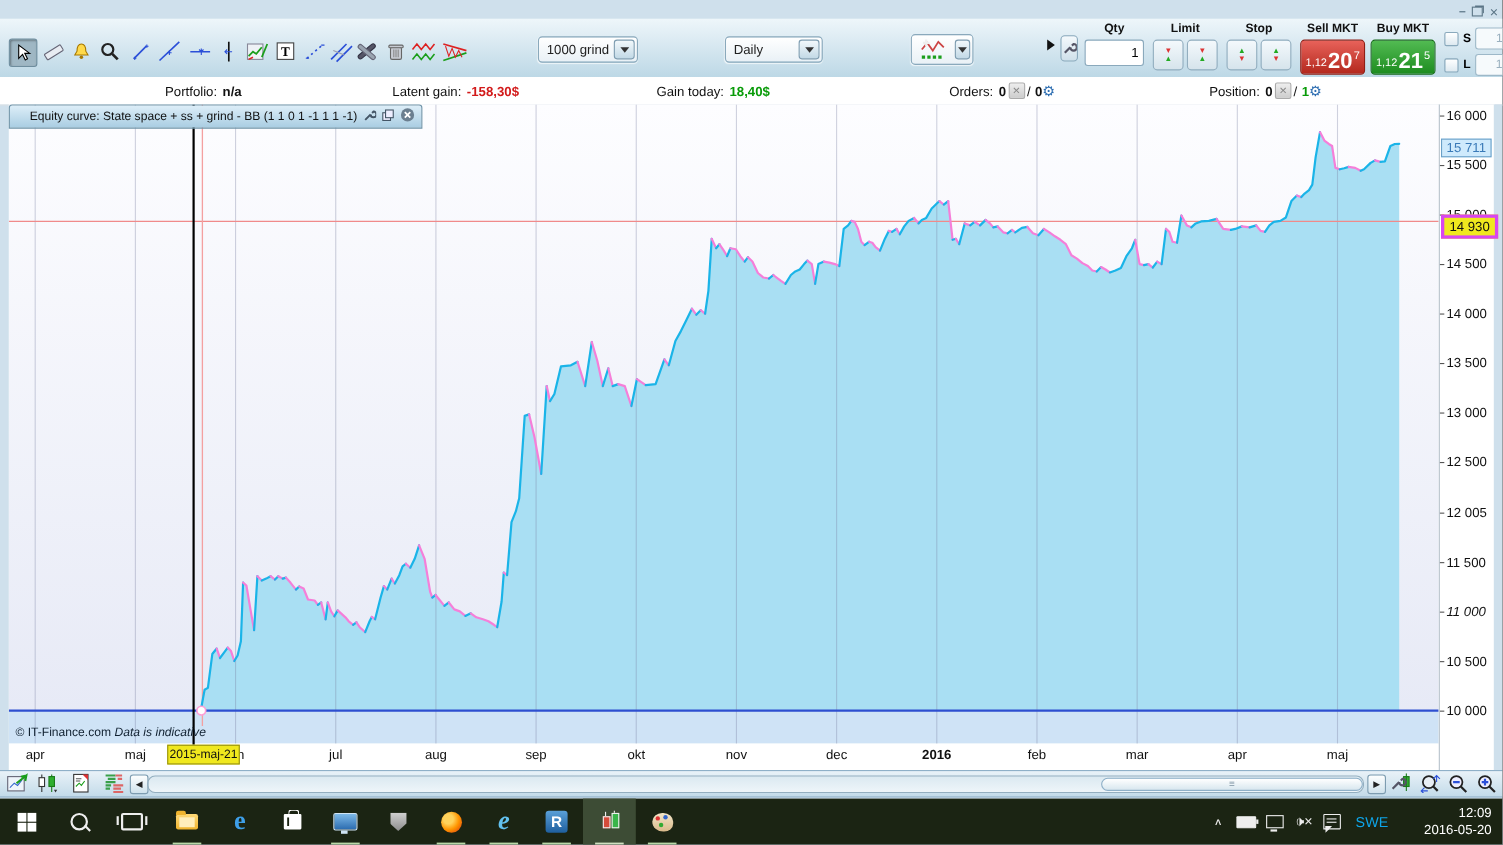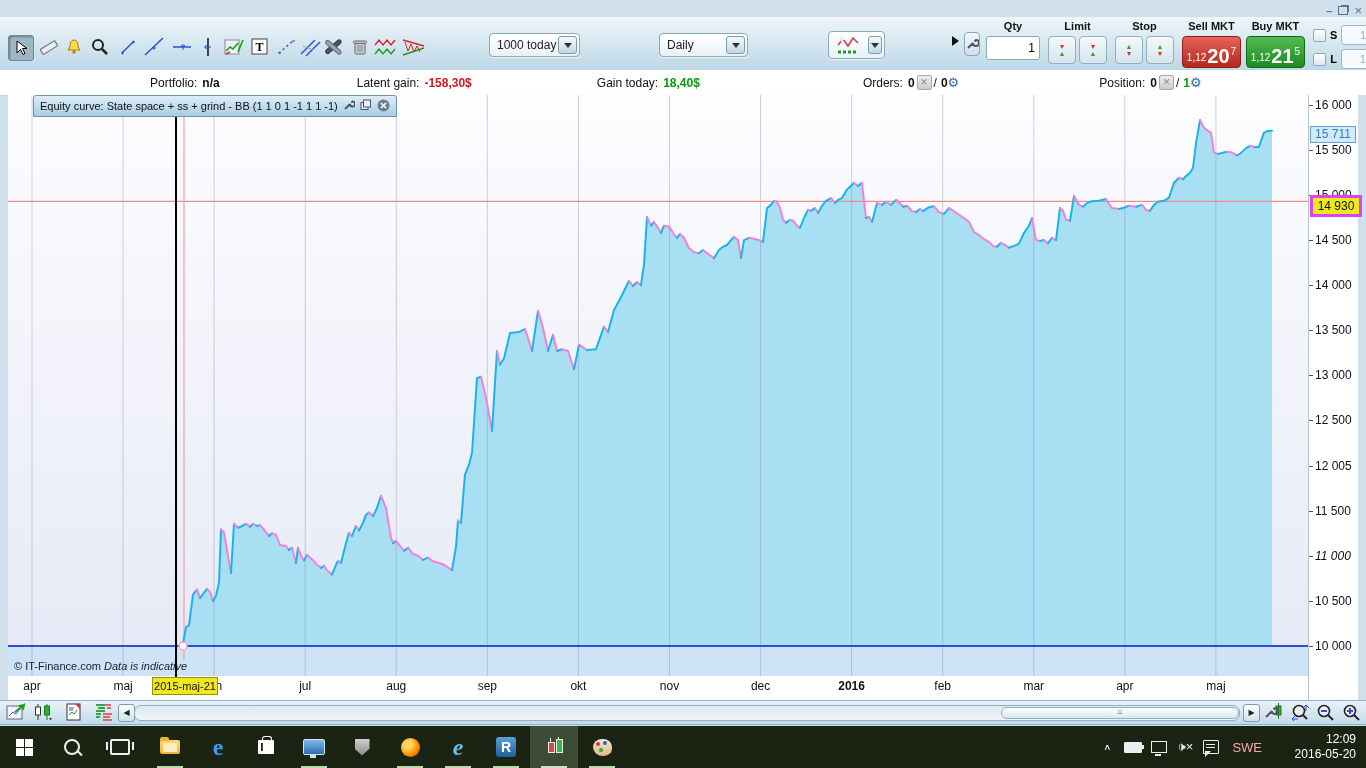--- a/index.html
+++ b/index.html
@@ -66,21 +66,21 @@
   .st-val-red{color:#d21a1a;font-weight:bold;}
   .st-val-green{color:#089b08;font-weight:bold;}
   .st-bold{font-weight:bold;}
   .xbtn{display:inline-block;width:13px;height:13px;background:linear-gradient(#eee,#ccc);
     border:1px solid #aaa;border-radius:2px;color:#888;font-size:9px;line-height:13px;text-align:center;vertical-align:-2px;margin:0 2px;}
   .gear{color:#2b6cb0;font-size:13px;vertical-align:-1px;}
   
   #chartwrap{left:8px;top:95px;width:1300px;height:605px;background:#fff;}
   #charttab{left:8px;top:95px;width:356px;height:20px;
     background:linear-gradient(#ddeef8,#a9cde2);border:1px solid #6e93a8;border-radius:3px 3px 0 0;
-    display:flex;align-items:center;font-size:11px;color:#111;padding-left:6px;z-index:5;margin-left:25px;}
+    display:flex;align-items:center;font-size:11px;color:#111;padding-left:18px;z-index:5;}
   #charttab .ticon{margin-left:5px;}
   #yaxis{left:1308px;top:95px;width:50px;height:605px;background:#fff;border-left:1px solid #b8c4cc;font-size:12px;color:#111;}
   #rightstrip{left:1358px;top:95px;width:8px;height:605px;background:#cfe0ec;}
   .ytick{position:absolute;left:6px;height:14px;line-height:14px;white-space:nowrap;}
   .ytickmark{position:absolute;left:0;width:4px;height:1px;background:#555;}
   .lastlabel{position:absolute;left:2px;width:44px;height:15px;background:#cfeafc;border:1px solid #6aa0c8;
     color:#3a7ab8;font-size:12px;text-align:center;line-height:15px;z-index:3;}
   .levellabel{position:absolute;left:2px;width:46px;height:16px;background:#f0e81e;border:3px solid #d946ef;
     color:#111;font-size:12px;text-align:center;line-height:16px;z-index:4;}
   #copyright{left:14px;top:755px;font-size:11px;color:#102030;z-index:4;}
@@ -99,21 +99,21 @@
   #scrollthumb{position:absolute;left:866px;top:1px;width:236px;height:10px;border:1px solid #8fb0c8;
     border-radius:6px;background:linear-gradient(#fff,#d8e7ef);color:#7d93a2;font-size:9px;text-align:center;line-height:9px;}
   
   #taskbar{left:0;top:726px;width:1366px;height:42px;background:#1b2413;display:flex;align-items:stretch;color:#eee;}
   .tslot{width:48px;display:flex;align-items:center;justify-content:center;position:relative;}
   .tslot.active{background:#3d4c35;}
   .underline{position:absolute;bottom:0;left:11px;width:26px;height:2px;background:#b9d9a8;}
   .tray{margin-left:auto;display:flex;align-items:center;}
   .trayicon{width:26px;display:flex;align-items:center;justify-content:center;color:#f2f2f2;}
   #clock{width:86px;text-align:right;font-size:12px;line-height:15px;color:#fff;padding-right:10px;}
-  #lang{font-size:13px;color:#fca5a5;margin:0 8px;}
+  #lang{font-size:13px;color:#0ea5e9;margin:0 8px;}
   
   .win-logo{display:grid;grid-template-columns:8px 8px;grid-template-rows:8px 8px;gap:1px;}
   .win-logo i{background:#fff;}
   .mag{width:12px;height:12px;border:2px solid #eee;border-radius:50%;position:relative;}
   .mag::after{content:"";position:absolute;left:10px;top:11px;width:7px;height:2px;background:#eee;transform:rotate(45deg);}
   .taskview{width:16px;height:12px;border:2px solid #eee;border-radius:2px;position:relative;}
   .taskview::before{content:"";position:absolute;left:-6px;top:1px;width:2px;height:8px;background:#eee;}
   .taskview::after{content:"";position:absolute;right:-6px;top:1px;width:2px;height:8px;background:#eee;}
   .folder{width:20px;height:14px;background:linear-gradient(#ffd977,#f0b42f);border-radius:2px;position:relative;}
   .folder::before{content:"";position:absolute;left:0;top:-3px;width:9px;height:4px;background:#f0b42f;border-radius:2px 2px 0 0;}
@@ -258,21 +258,21 @@
       </div>
     <div class="tool" style="left:402px">
       <svg width="24" height="20">
           <path d="M1 3 L22 9" stroke="#d22" stroke-width="1.6"></path>
           <path d="M1 18 L22 11" stroke="#1a9e1a" stroke-width="1.6"></path>
           <path d="M3 5 l3 9 3 -7 3 8 3 -6 3 6" stroke="#d22" fill="none"></path>
         </svg>
       </div>
 
     <div class="ddl" style="left:489px;top:16px;width:82px">
-      <span>1000 today</span>
+      <span>1000 grind</span>
       <span class="arrowbtn">
           <i></i>
         </span>
     </div>
     <div class="ddl" style="left:659px;top:16px;width:80px">
       <span>Daily</span>
       <span class="arrowbtn">
           <i></i>
         </span>
     </div>

